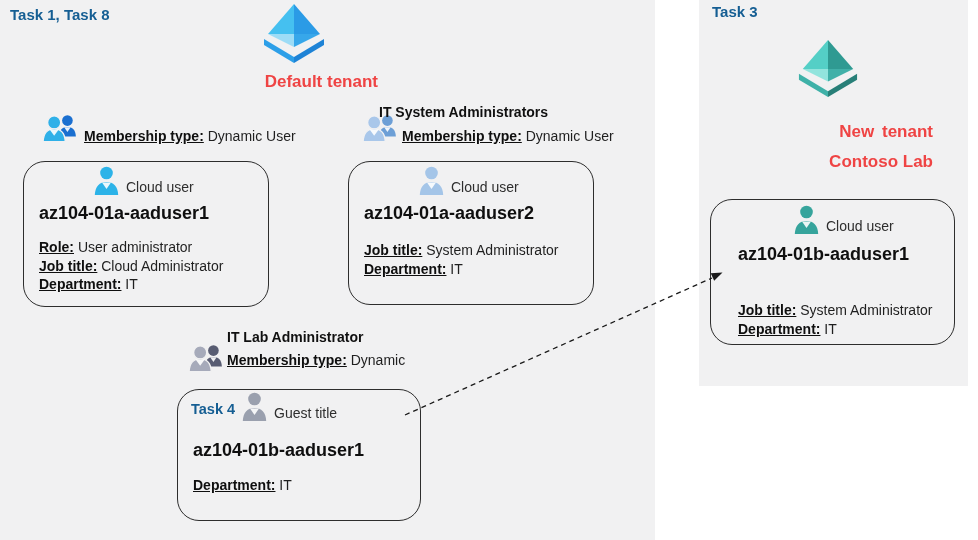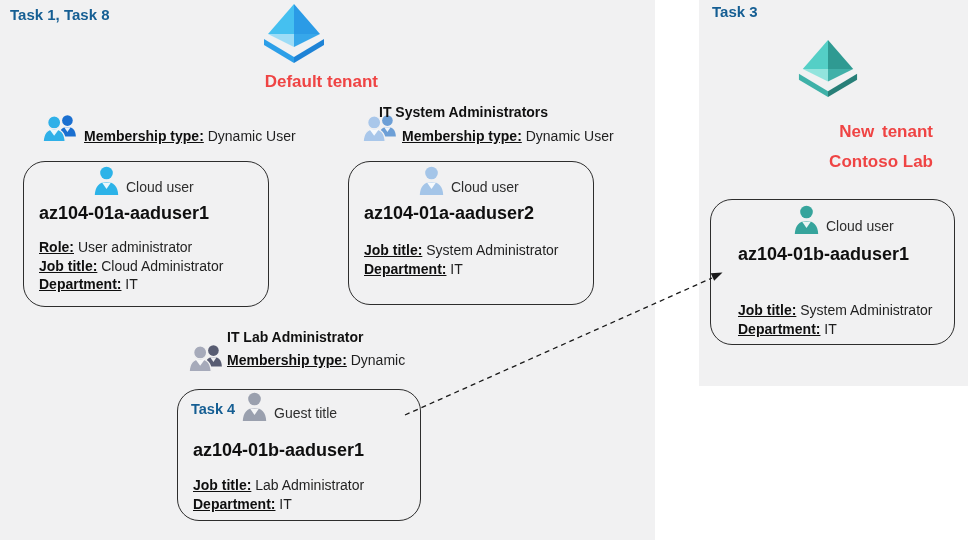--- a/index.html
+++ b/index.html
@@ -153,23 +153,20 @@
           <circle cx="12.5" cy="7" r="6.3"></circle>
           <path d="M0.8,29 C1.2,20.4 5.6,16 12.5,16 C19.4,16 23.8,20.4 24.2,29 Z"></path>
         </g>
         <path d="M8,16.4 L12.5,23 L17,16.4 Z" fill="#ffffff" opacity="0.9"></path>
       </svg>
       <span class="card-type">Guest title</span>
     </div>
     <div class="abs user-name" style="left:15px;top:50px;">az104-01b-aaduser1</div>
     <div class="fields" style="left:15px;top:86px;">
       <div class="field">
-        <b>Job title:</b> <span>Lab Administrator</span>
-      </div>
-      <div class="field">
         <b>Department:</b> <span>IT</span>
       </div>
     </div>
   </div>
 
   <div class="abs task-label" style="left:712px;top:3px;">Task 3</div>
 
   <svg class="abs" style="left:796px;top:38px;" width="64" height="60" viewBox="0 0 66 60">
     <polygon points="33,1 7,31 33,31" fill="#54cfc6"></polygon>
     <polygon points="33,1 59,31 33,31" fill="#2f9a92"></polygon>

